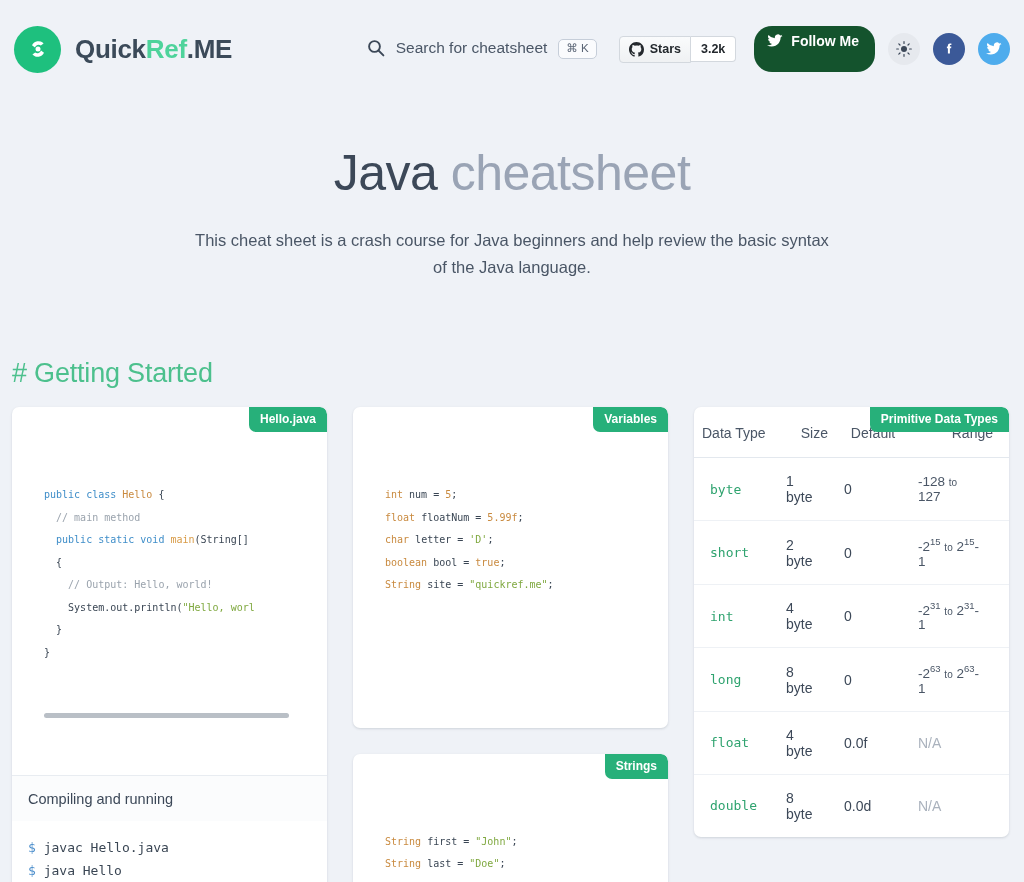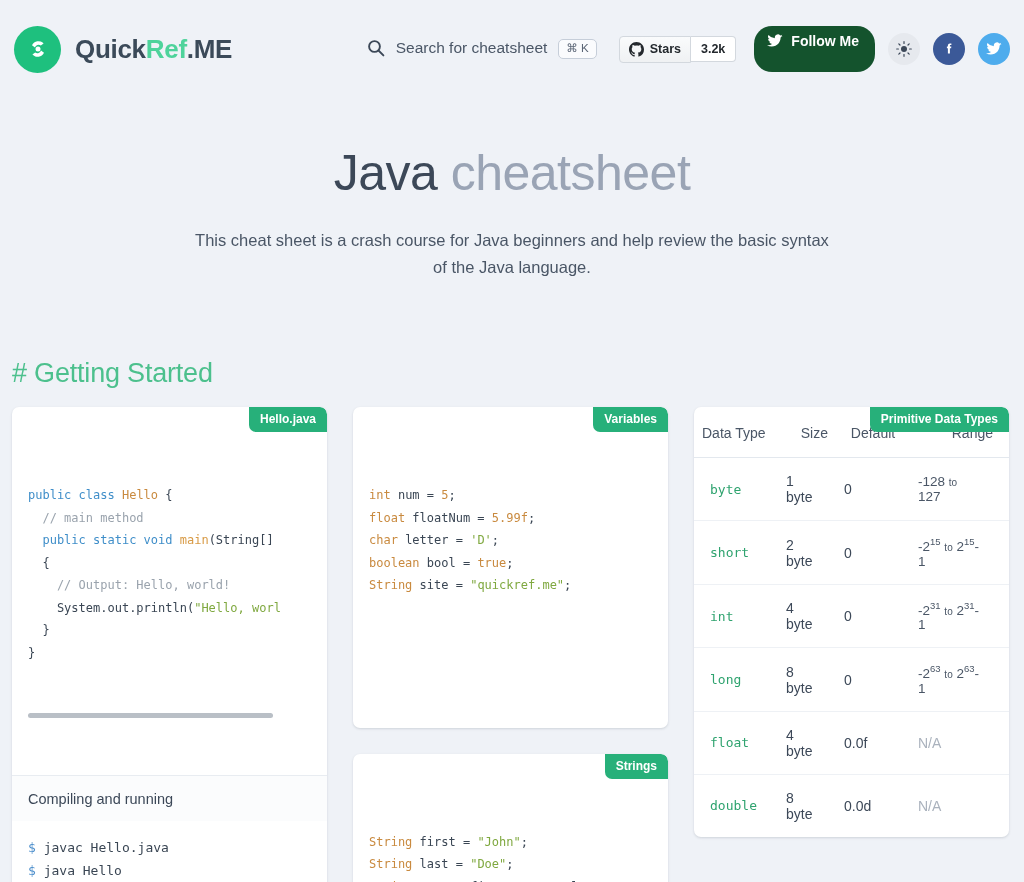--- a/index.html
+++ b/index.html
@@ -126,22 +126,22 @@
     position:absolute; top:0; right:0;
     background:#27b07a; color:#fff;
     font-size:12px; font-weight:600;
     padding:5px 11px 6px;
     border-radius:0 7px 0 7px;
     white-space:nowrap;
     z-index:2;
   }
   .code {
     font-family:"DejaVu Sans Mono", monospace;
-    font-size:12px; line-height:22.5px;
-    padding:32px 0 0 0;
+    font-size:10px; line-height:22.5px;
+    padding:32px 0 0 16px;
     white-space:pre;
     overflow:hidden;
     color:#3a4654;
   }
   .code-inner { padding:0 16px 0 16px; }
   pre { margin:0; font:inherit; }
   .kw   { color:#3f8ec9; }
   .typ  { color:#c98a3f; }
   .str  { color:#7fa83f; }
   .cmt  { color:#9aa3ad; }

